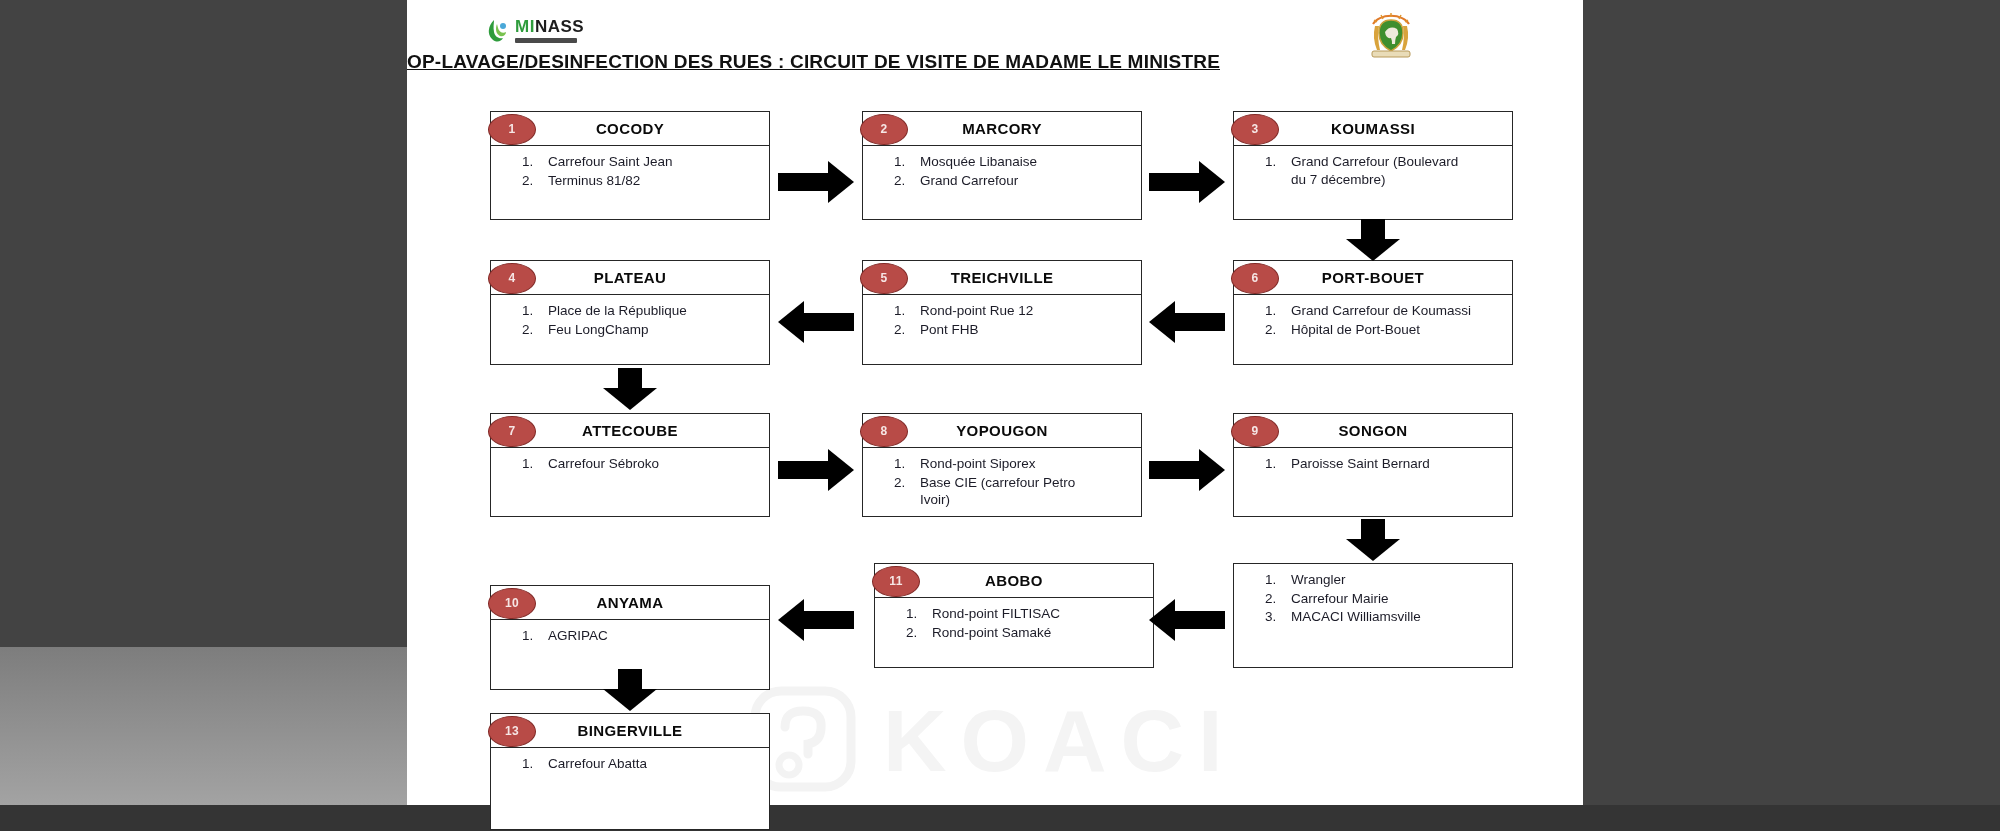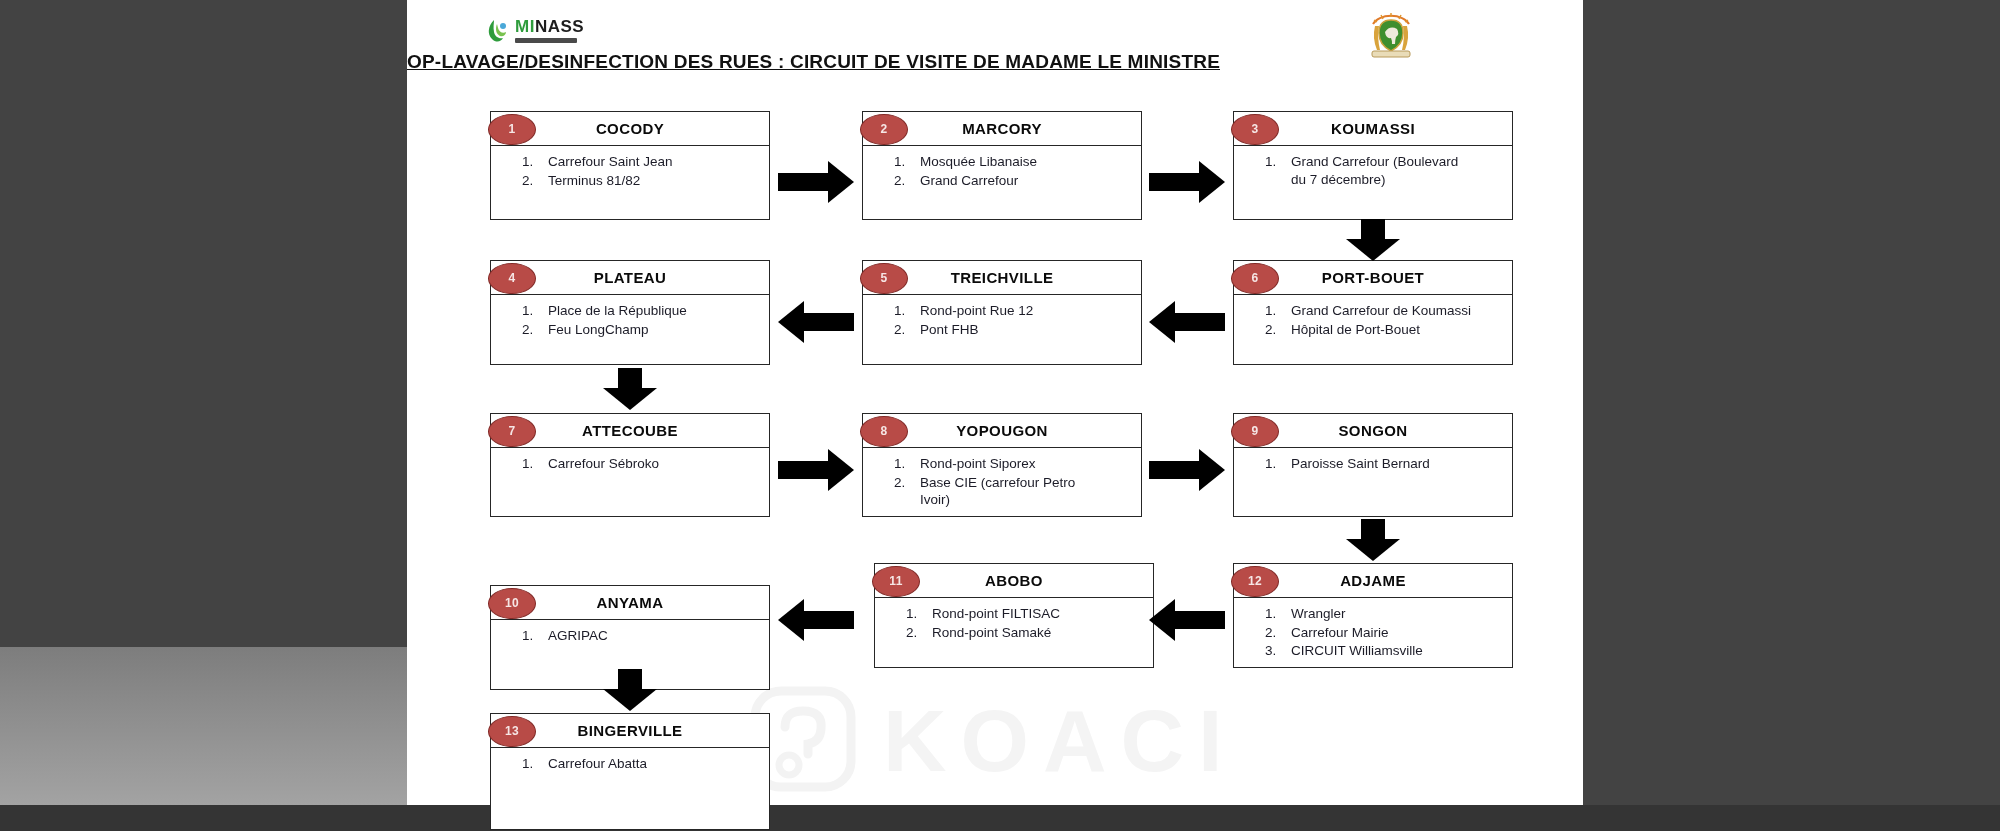--- a/index.html
+++ b/index.html
@@ -212,28 +212,24 @@
         <span class="badge">11</span>
         <span>ABOBO</span>
       </div>
       <ol class="vbox-list">
         <li>Rond-point FILTISAC</li>
         <li>Rond-point Samaké</li>
       </ol>
     </div>
 
     <div class="vbox" style="left:826px;top:563px;height:105px">
-      <div class="vbox-header">
-        <span class="badge">12</span>
-        <span>ADJAME</span>
-      </div>
       <ol class="vbox-list">
         <li>Wrangler</li>
         <li>Carrefour Mairie</li>
-        <li>CIRCUIT Williamsville</li>
+        <li>MACACI Williamsville</li>
       </ol>
     </div>
 
     <div class="vbox" style="left:83px;top:713px;height:117px">
       <div class="vbox-header">
         <span class="badge">13</span>
         <span>BINGERVILLE</span>
       </div>
       <ol class="vbox-list">
         <li>Carrefour Abatta</li>

